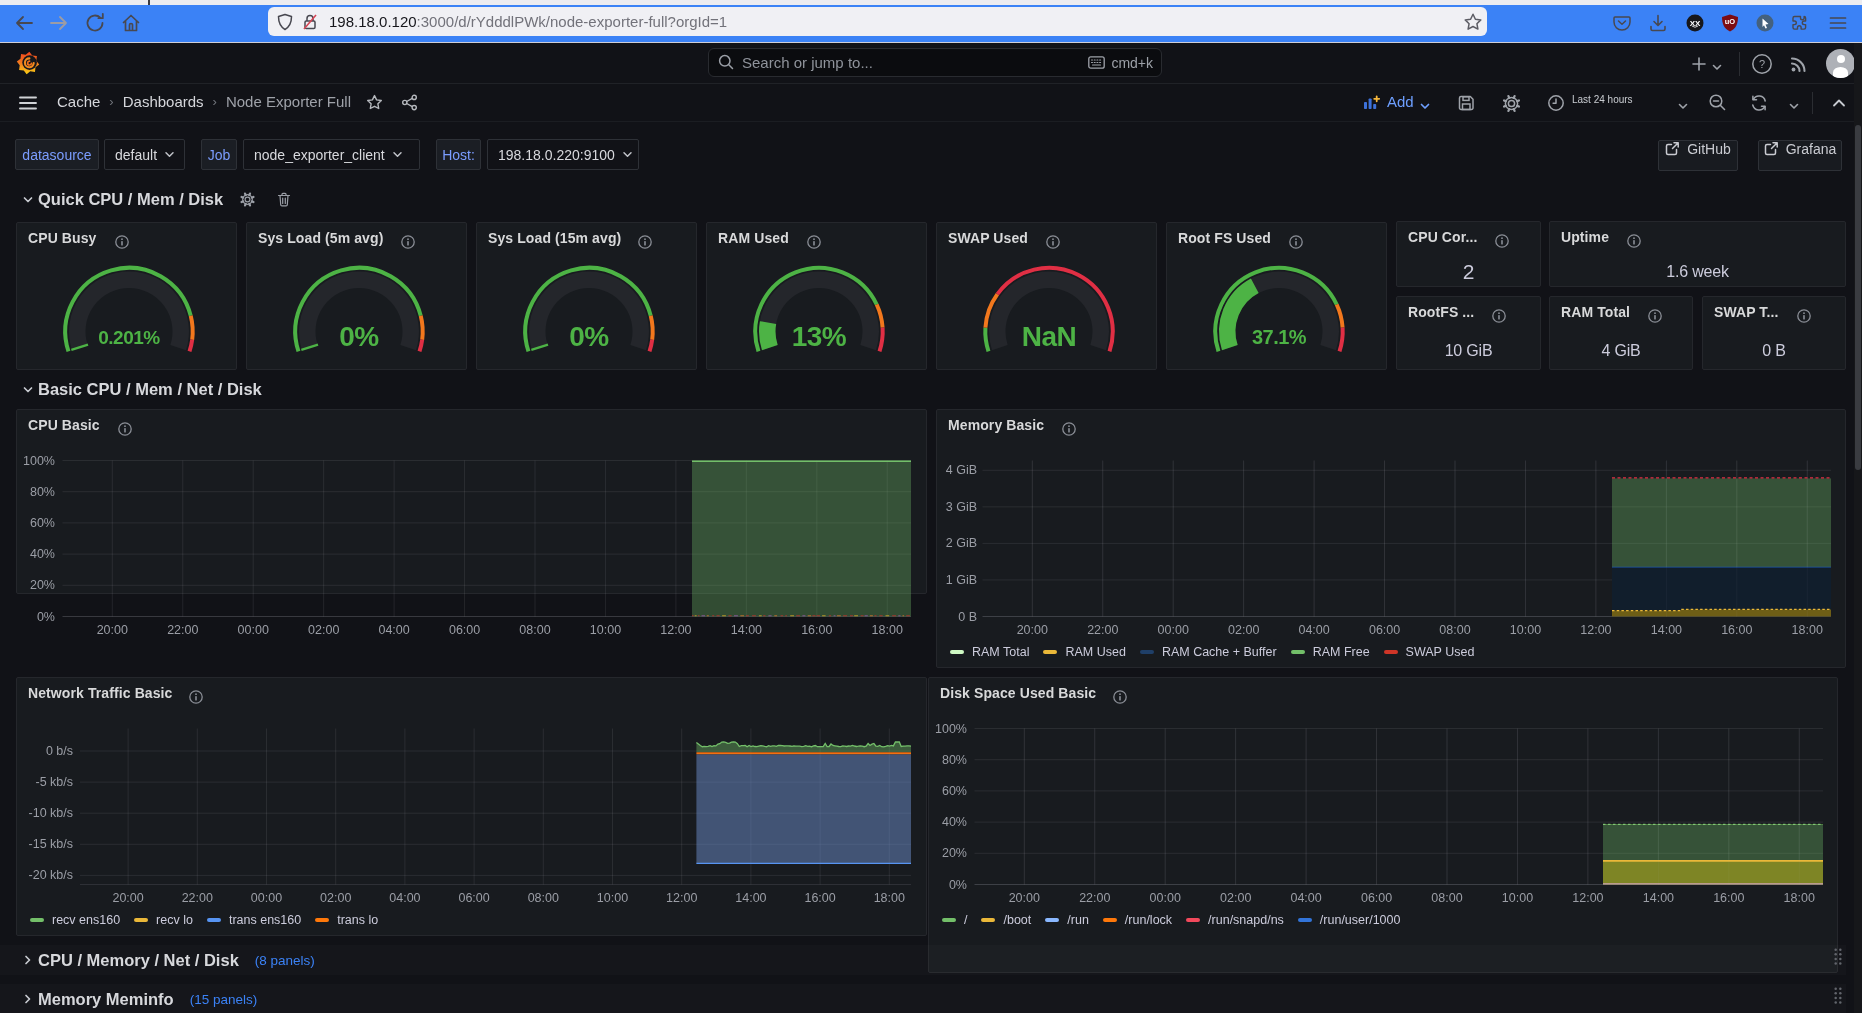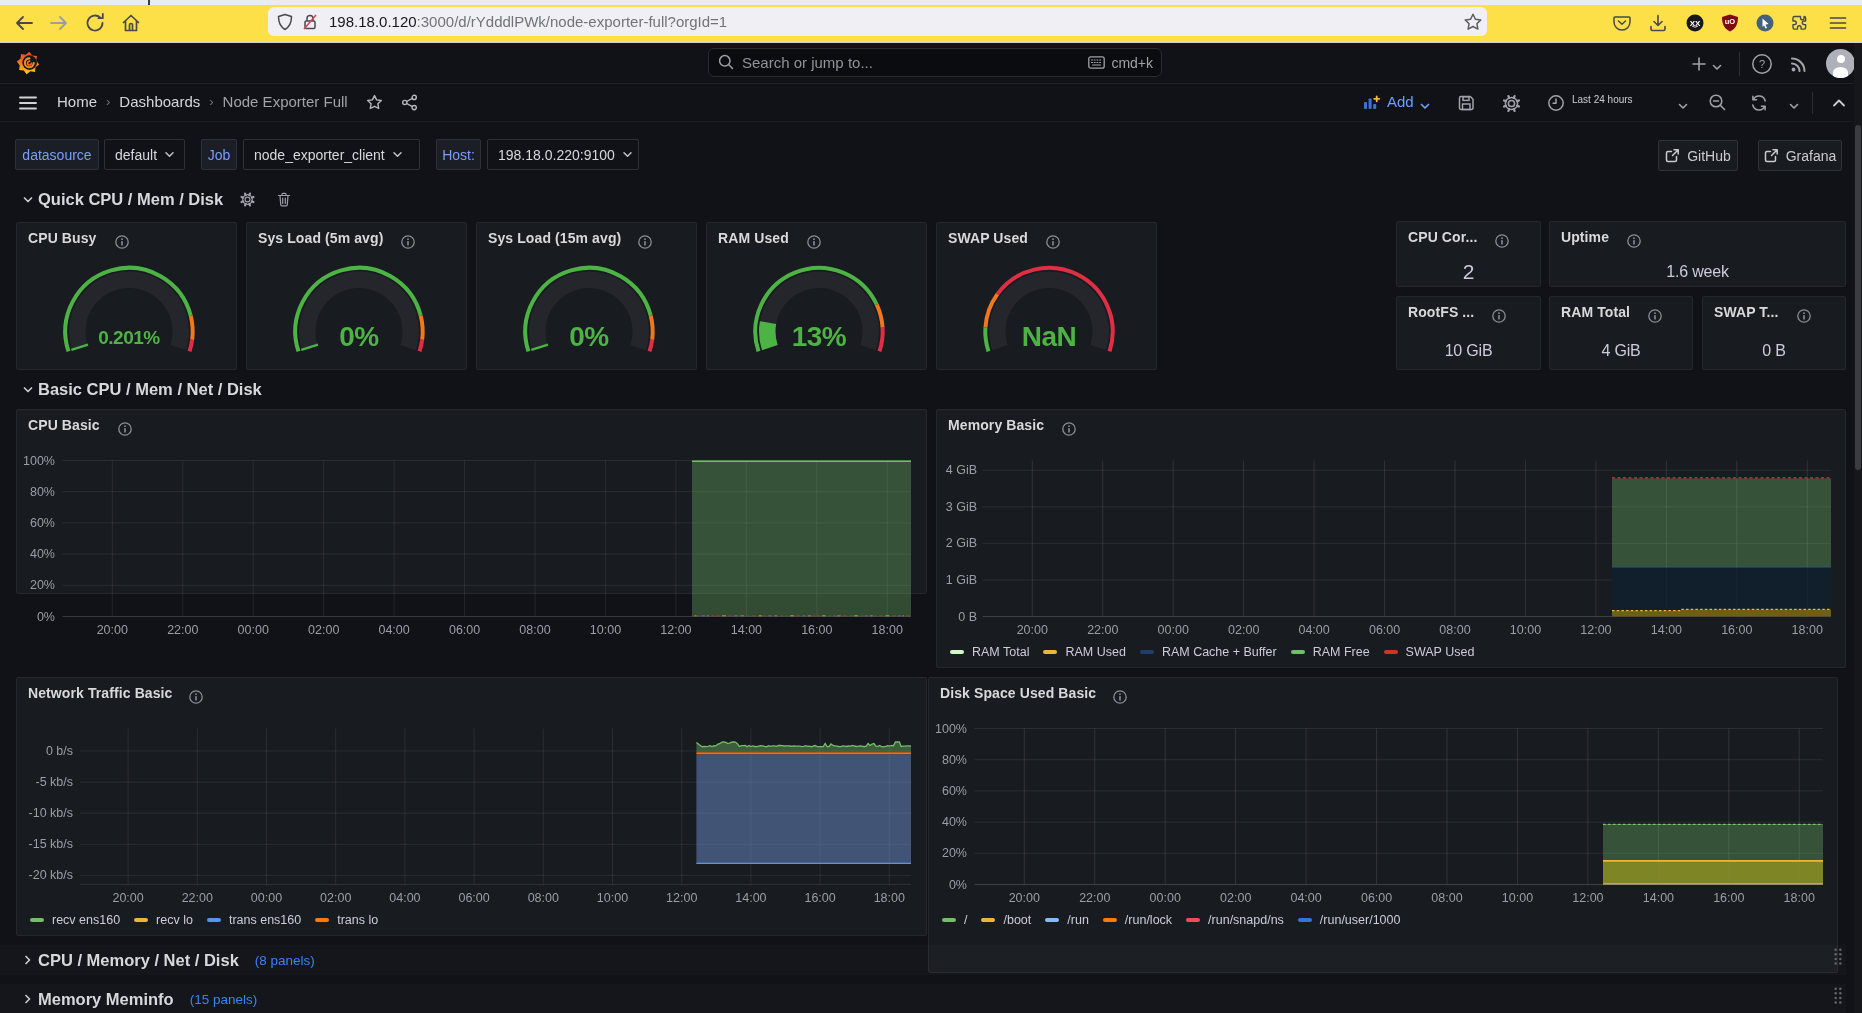--- a/index.html
+++ b/index.html
@@ -1,32 +1,32 @@
 <!DOCTYPE html>
 <html><head><meta charset="utf-8"><title>Node Exporter Full - Dashboards - Grafana</title>
 <style>
 *{margin:0;padding:0;box-sizing:border-box}
 html,body{width:1862px;height:1013px;overflow:hidden;background:#111217;font-family:"Liberation Sans",sans-serif;}
 .abs{position:absolute}
-#browser{position:absolute;left:0;top:0;width:1862px;height:43px;background:#fde047;border-bottom:1px solid #cfcfd8}
+#browser{position:absolute;left:0;top:0;width:1862px;height:43px;background:#3b82f6;border-bottom:1px solid #cfcfd8}
 #tabstrip{position:absolute;left:0;top:0;width:1862px;height:5px;background:#ececf0}
 #urlbar{position:absolute;left:268px;top:7px;width:1219px;height:29px;background:#f0f0f4;border-radius:6px}
 .burl{font-size:15px;color:#16161b;position:absolute;top:6px;left:61px;white-space:nowrap}
 .burl span{color:#72727a}
 #gnav{position:absolute;left:0;top:43px;width:1862px;height:41px;background:#111217;border-bottom:1px solid #202227}
 #gsearch{position:absolute;left:708px;top:5px;width:454px;height:29px;background:#0b0c0f;border:1px solid #292b30;border-radius:6px;display:flex;align-items:center}
 #gtool{position:absolute;left:0;top:84px;width:1862px;height:38px;background:#111217;border-bottom:1px solid #1b1d22}
 .crumb{font-size:15px;font-weight:500;color:#d5d6db}
 .crumb.dim{color:#9fa2a9;font-weight:400}
 .csep{color:#71747b;font-size:13px;margin:0 9px}
 #content{position:absolute;left:0;top:122px;width:1862px;height:891px;background:#111217}
 .chip{position:absolute;height:31px;border:1px solid #2e3137;border-radius:2px;display:flex;align-items:center;font-size:14px}
 .chiplab{background:#1b1e24;color:#7b9dff;justify-content:center}
 .chipval{color:#d8d9dd;padding:0 10px;font-weight:400}
-.btn{position:absolute;height:31px;border:1px solid #2e3137;border-radius:2px;display:flex;align-items:center;color:#c9cbd1;font-size:14px;font-weight:500;padding:0 11px;background:#181b20}
+.btn{position:absolute;height:31px;border:1px solid #2e3137;border-radius:2px;display:flex;align-items:flex-start;color:#c9cbd1;font-size:14px;font-weight:500;padding:0 11px;background:#181b20}
 .sechdr{position:absolute;display:flex;align-items:center;color:#d7d8dc;font-weight:700;font-size:16.5px}
 .panel{position:absolute;background:#181b1f;border:1px solid #25272c;border-radius:2px}
 .ptitle{position:absolute;left:11px;top:7px;font-size:14px;font-weight:700;color:#d8d9da;letter-spacing:0.1px}
 .pinfo{position:absolute;top:12px}
 .statval{position:absolute;left:0;width:100%;text-align:center;color:#ccccdc;font-weight:500;letter-spacing:-0.2px}
 .plot{position:absolute;left:0;top:0}
 .ylab{position:absolute;left:0;width:38px;text-align:right;font-size:12.5px;color:#9b9ea6;white-space:nowrap}
 .xlab{position:absolute;width:48px;text-align:center;top:213px;font-size:12.5px;color:#9b9ea6}
 .legend{position:absolute;left:13px;top:234.5px;display:flex;align-items:center;font-size:12.5px;color:#ccccdc;white-space:nowrap}
 .litem{display:flex;align-items:center;margin-right:14px}
@@ -141,21 +141,21 @@
     <div class="abs" style="left:1826px;top:6px;width:29px;height:29px;border-radius:50%;background:#aeb1b7;overflow:hidden">
       <div style="position:absolute;left:10.5px;top:6px;width:8px;height:8px;border-radius:50%;background:#fff"></div>
       <div style="position:absolute;left:7px;top:17.5px;width:15px;height:11px;border-radius:50% 50% 0 0;background:#fff"></div>
     </div>
   </div>
 <div id="gtool">
     <div class="abs" style="left:18px;top:9px"><svg width="20" height="20" viewBox="0 0 20 20" style="">
         <path d="M2 4.5 h16 M2 10 h16 M2 15.5 h16" stroke="#d0d2d6" stroke-width="1.9" stroke-linecap="round"></path>
       </svg></div>
     <div class="abs" style="left:57px;top:9px;display:flex;align-items:center;white-space:nowrap">
-      <span class="crumb">Home</span>
+      <span class="crumb">Cache</span>
       <span class="csep">›</span>
       <span class="crumb">Dashboards</span>
       <span class="csep">›</span>
       <span class="crumb dim">Node Exporter Full</span>
     </div>
     <div class="abs" style="left:366px;top:10px"><svg width="17" height="17" viewBox="0 0 17 17" style="">
         <path d="M8.5 1.6 L10.6 5.9 L15.3 6.5 L11.9 9.8 L12.7 14.5 L8.5 12.3 L4.3 14.5 L5.1 9.8 L1.7 6.5 L6.4 5.9 Z" stroke="#b6b9be" stroke-width="1.4" fill="none" stroke-linejoin="round"></path>
       </svg></div>
     <div class="abs" style="left:401px;top:10px"><svg width="17" height="17" viewBox="0 0 17 17" style="">
         <circle cx="13.2" cy="3.4" r="2.1" fill="none" stroke="#b6b9be" stroke-width="1.4"></circle>
@@ -342,20 +342,36 @@
         <circle cx="7" cy="7" r="6.2" fill="none" stroke="#8a8e96" stroke-width="1.3"></circle>
         <circle cx="7" cy="4.2" r="0.9" fill="#8a8e96"></circle>
         <rect x="6.2" y="6" width="1.6" height="4.6" rx="0.7" fill="#8a8e96"></rect>
       </svg>
       <svg width="221" height="148" viewBox="0 0 221 148" style="position:absolute;left:0;top:0">
         <path d="M 62.84 124.66 A 51.75 51.75 0 1 1 161.16 124.66" stroke="#24262b" stroke-width="16.5" fill="none"></path>
         <path d="M 51.49 128.40 A 63.70 63.70 0 0 1 48.41 104.68" stroke="#4DB345" stroke-width="4.0" fill="none"></path>
         <path d="M 48.41 104.68 A 63.70 63.70 0 0 1 60.40 71.15" stroke="#F2781D" stroke-width="4.0" fill="none"></path>
         <path d="M 60.40 71.15 A 63.70 63.70 0 0 1 172.51 128.40" stroke="#E02F44" stroke-width="4.0" fill="none"></path>
         <text x="112" y="116" fill="#4DB345" font-size="28" font-weight="700" text-anchor="middle" dominant-baseline="middle" style="letter-spacing:-0.5px">NaN</text>
+      </svg>
+    </div>
+    <div class="panel" style="left:1166px;top:100px;width:221px;height:148px">
+      <div class="ptitle">Root FS Used</div>
+      <svg style="position:absolute;left:121.75px;top:12px" width="14" height="14" viewBox="0 0 14 14">
+        <circle cx="7" cy="7" r="6.2" fill="none" stroke="#8a8e96" stroke-width="1.3"></circle>
+        <circle cx="7" cy="4.2" r="0.9" fill="#8a8e96"></circle>
+        <rect x="6.2" y="6" width="1.6" height="4.6" rx="0.7" fill="#8a8e96"></rect>
+      </svg>
+      <svg width="221" height="148" viewBox="0 0 221 148" style="position:absolute;left:0;top:0">
+        <path d="M 62.84 124.66 A 51.75 51.75 0 1 1 161.16 124.66" stroke="#24262b" stroke-width="16.5" fill="none"></path>
+        <path d="M 62.84 124.66 A 51.75 51.75 0 0 1 87.77 62.77" stroke="#4DB345" stroke-width="16.5" fill="none"></path>
+        <path d="M 51.49 128.40 A 63.70 63.70 0 0 1 169.69 81.50" stroke="#4DB345" stroke-width="4.0" fill="none"></path>
+        <path d="M 169.69 81.50 A 63.70 63.70 0 0 1 175.59 104.68" stroke="#F2781D" stroke-width="4.0" fill="none"></path>
+        <path d="M 175.59 104.68 A 63.70 63.70 0 0 1 172.51 128.40" stroke="#E02F44" stroke-width="4.0" fill="none"></path>
+        <text x="112" y="116" fill="#4DB345" font-size="20" font-weight="700" text-anchor="middle" dominant-baseline="middle" style="letter-spacing:-0.5px">37.1%</text>
       </svg>
     </div>
     <div class="panel" style="left:1396px;top:99px;width:145px;height:66px">
       <div class="ptitle">CPU Cor...</div>
       <svg style="position:absolute;left:98.46875px;top:12px" width="14" height="14" viewBox="0 0 14 14">
         <circle cx="7" cy="7" r="6.2" fill="none" stroke="#8a8e96" stroke-width="1.3"></circle>
         <circle cx="7" cy="4.2" r="0.9" fill="#8a8e96"></circle>
         <rect x="6.2" y="6" width="1.6" height="4.6" rx="0.7" fill="#8a8e96"></rect>
       </svg>
       <div class="statval" style="top:38px;font-size:21px">2</div>

